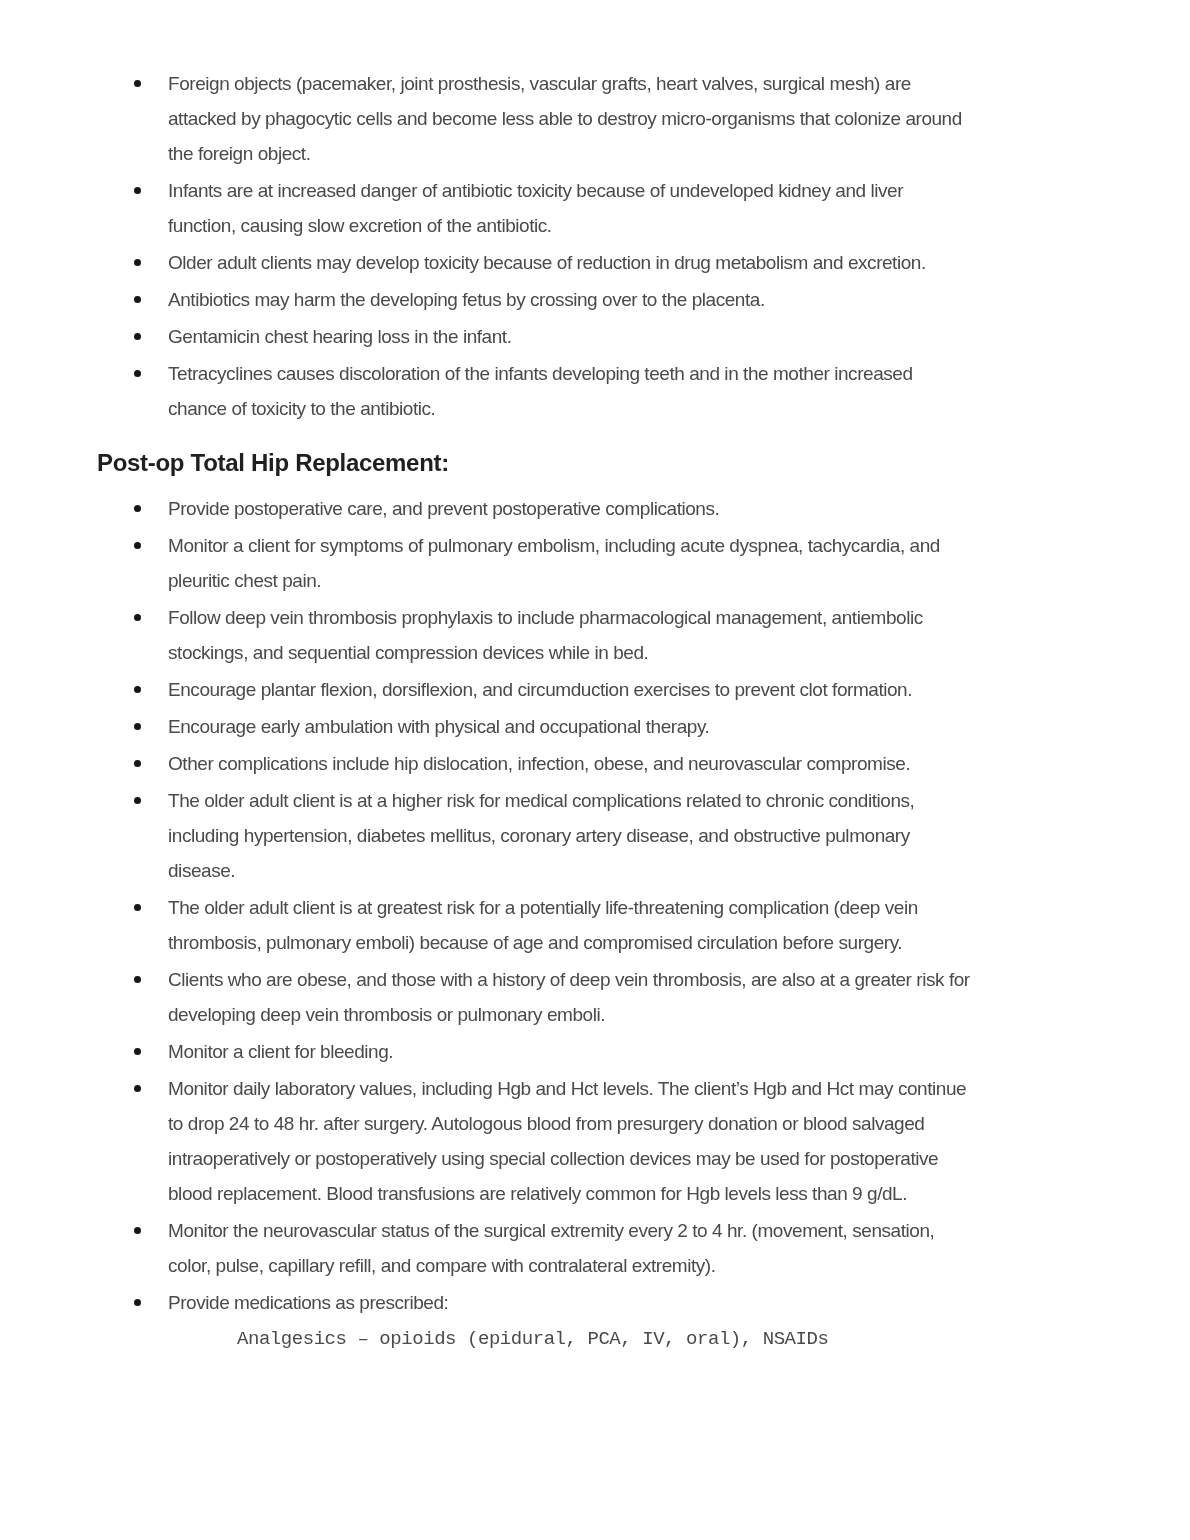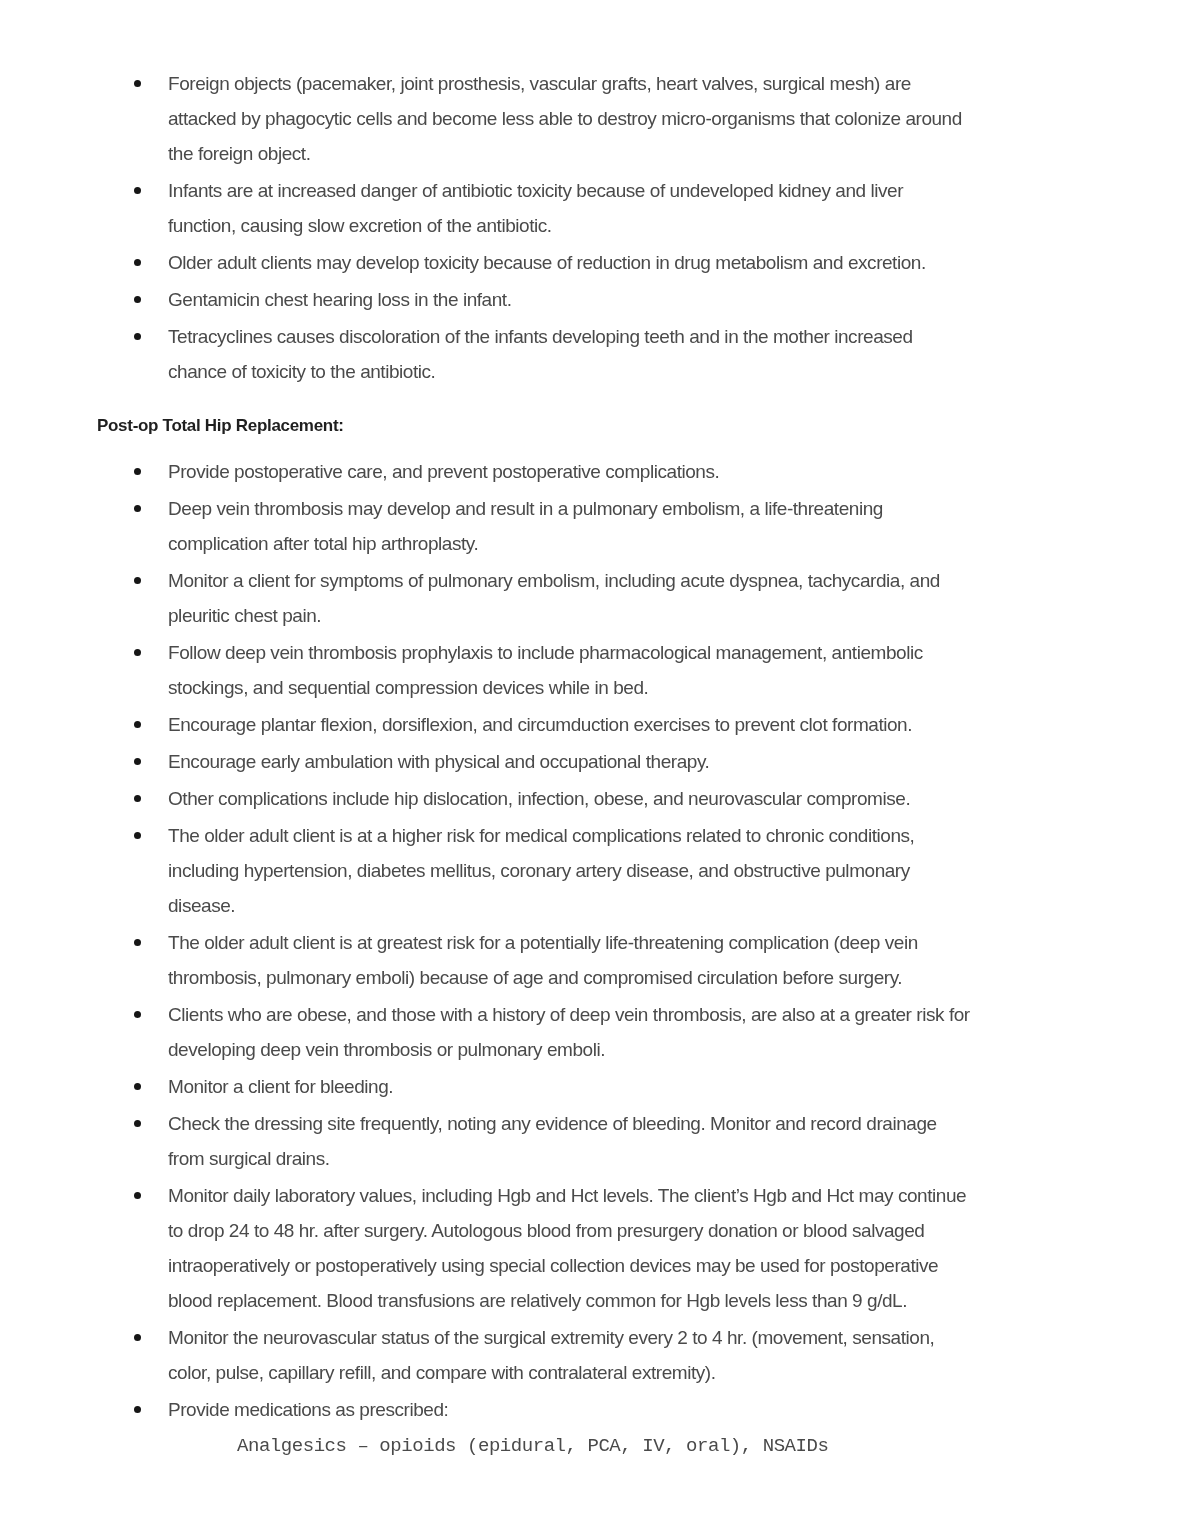--- a/index.html
+++ b/index.html
@@ -42,68 +42,65 @@
     height: 7px;
     border-radius: 50%;
     background: #161616;
   }
   .bullet-list li.sub-indent {
     padding-left: 69px;
     font-family: Liberation Mono, monospace;
   }
   .section-heading {
     margin: 22px 0 13px 0;
-    font-size: 17px;
+    font-size: 24px;
     font-weight: 700;
     letter-spacing: -0.3px;
     color: #1f1f1f;
     line-height: 30px;
   }
 </style>
 </head>
 <body>
 
 <div class="page">
   <div class="content">
 
     <ul class="bullet-list">
       <li class="bulleted">Foreign objects (pacemaker, joint prosthesis, vascular grafts, heart valves, surgical mesh) are
 attacked by phagocytic cells and become less able to destroy micro-organisms that colonize around
 the foreign object.</li>
       <li class="bulleted">Infants are at increased danger of antibiotic toxicity because of undeveloped kidney and liver
 function, causing slow excretion of the antibiotic.</li>
       <li class="bulleted">Older adult clients may develop toxicity because of reduction in drug metabolism and excretion.</li>
+      <li class="bulleted">Antibiotics may harm the developing fetus by crossing over to the placenta.</li>
       <li class="bulleted">Gentamicin chest hearing loss in the infant.</li>
       <li class="bulleted">Tetracyclines causes discoloration of the infants developing teeth and in the mother increased
 chance of toxicity to the antibiotic.</li>
     </ul>
 
     <h2 class="section-heading">Post-op Total Hip Replacement:</h2>
 
     <ul class="bullet-list">
       <li class="bulleted">Provide postoperative care, and prevent postoperative complications.</li>
-      <li class="bulleted">Deep vein thrombosis may develop and result in a pulmonary embolism, a life-threatening
-complication after total hip arthroplasty.</li>
       <li class="bulleted">Monitor a client for symptoms of pulmonary embolism, including acute dyspnea, tachycardia, and
 pleuritic chest pain.</li>
       <li class="bulleted">Follow deep vein thrombosis prophylaxis to include pharmacological management, antiembolic
 stockings, and sequential compression devices while in bed.</li>
       <li class="bulleted">Encourage plantar flexion, dorsiflexion, and circumduction exercises to prevent clot formation.</li>
       <li class="bulleted">Encourage early ambulation with physical and occupational therapy.</li>
       <li class="bulleted">Other complications include hip dislocation, infection, obese, and neurovascular compromise.</li>
       <li class="bulleted">The older adult client is at a higher risk for medical complications related to chronic conditions,
 including hypertension, diabetes mellitus, coronary artery disease, and obstructive pulmonary
 disease.</li>
       <li class="bulleted">The older adult client is at greatest risk for a potentially life-threatening complication (deep vein
 thrombosis, pulmonary emboli) because of age and compromised circulation before surgery.</li>
       <li class="bulleted">Clients who are obese, and those with a history of deep vein thrombosis, are also at a greater risk for
 developing deep vein thrombosis or pulmonary emboli.</li>
       <li class="bulleted">Monitor a client for bleeding.</li>
-      <li class="bulleted">Check the dressing site frequently, noting any evidence of bleeding. Monitor and record drainage
-from surgical drains.</li>
       <li class="bulleted">Monitor daily laboratory values, including Hgb and Hct levels. The client’s Hgb and Hct may continue
 to drop 24 to 48 hr. after surgery. Autologous blood from presurgery donation or blood salvaged
 intraoperatively or postoperatively using special collection devices may be used for postoperative
 blood replacement. Blood transfusions are relatively common for Hgb levels less than 9 g/dL.</li>
       <li class="bulleted">Monitor the neurovascular status of the surgical extremity every 2 to 4 hr. (movement, sensation,
 color, pulse, capillary refill, and compare with contralateral extremity).</li>
       <li class="bulleted">Provide medications as prescribed:</li>
       <li class="sub-indent">Analgesics – opioids (epidural, PCA, IV, oral), NSAIDs</li>
     </ul>
 

